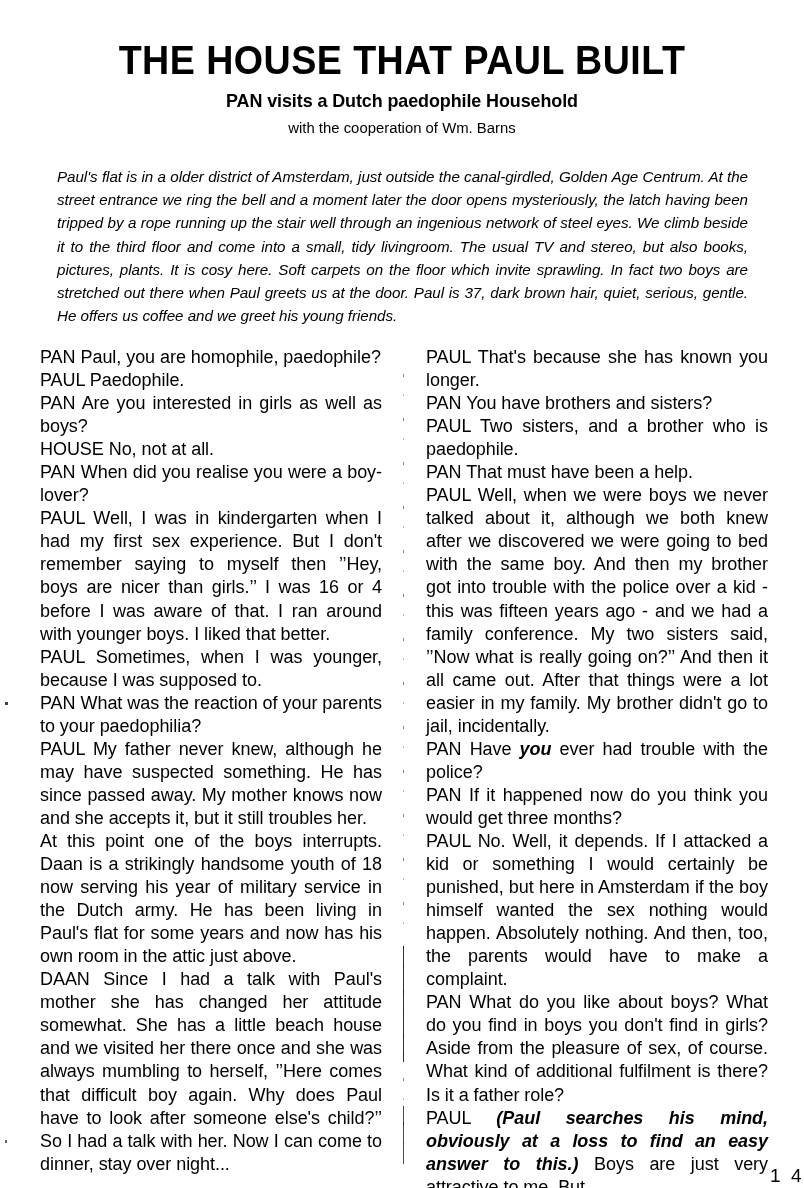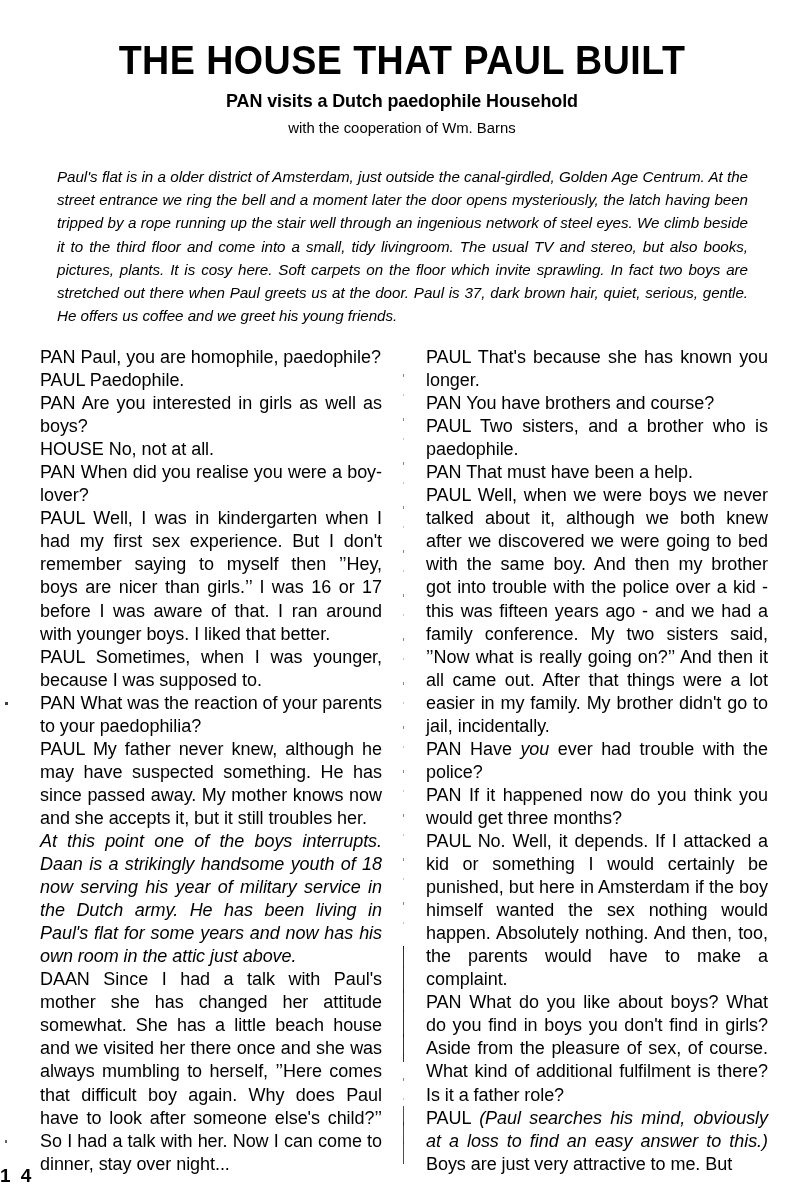--- a/index.html
+++ b/index.html
@@ -97,22 +97,22 @@
     width: 342px;
     font-size: 18px;
     line-height: 23.05px;
     text-align: justify;
     text-justify: inter-word;
     letter-spacing: -0.05px;
   }
   .col-left  { left: 0px; }
   .col-right { left: 386px; }
   .col p { margin: 0; }
-  .col p.it { font-style: italic; }
-  .col em { font-style: italic; }
+  .col p.it { }
+  .col em { font-style: italic; font-weight: bold; }
 
   
   .col p { text-align-last: left; }
 
   
   .col-rule {
     position: absolute;
     left: 403px;
     top: 352px;
     width: 1px;
@@ -167,25 +167,24 @@
     height: 3px;
     background: rgba(0,0,0,0.6);
   }
 
   
   .folio {
     position: absolute;
     left: 0;
     top: 1148px;
     width: 804px;
-    text-align: left;
+    text-align: right;
     font-size: 19px;
     line-height: 24px;
     letter-spacing: 2.5px;
-    font-weight: bold;
   }
 </style>
 </head>
 <body>
 
 <div class="page">
 
   <div class="masthead">
     <h1 class="headline">THE HOUSE THAT PAUL BUILT</h1>
     <div class="subhead">PAN visits a Dutch paedophile Household</div>
@@ -196,30 +195,30 @@
     <p>Paul's flat is in a older district of Amsterdam, just outside the canal-girdled, Golden Age Centrum. At the street entrance we ring the bell and a moment later the door opens mysteriously, the latch having been tripped by a rope running up the stair well through an ingenious network of steel eyes. We climb beside it to the third floor and come into a small, tidy livingroom. The usual TV and stereo, but also books, pictures, plants. It is cosy here. Soft carpets on the floor which invite sprawling. In fact two boys are stretched out there when Paul greets us at the door. Paul is 37, dark brown hair, quiet, serious, gentle. He offers us coffee and we greet his young friends.</p>
   </div>
 
   <div class="columns">
     <div class="col col-left" id="col-left">
         <p>PAN Paul, you are homophile, paedophile?</p>
         <p>PAUL Paedophile.</p>
         <p>PAN Are you interested in girls as well as boys?</p>
         <p>HOUSE No, not at all.</p>
         <p>PAN When did you realise you were a boy-lover?</p>
-        <p>PAUL Well, I was in kindergarten when I had my first sex experience. But I don't remember saying to myself then ’’Hey, boys are nicer than girls.’’ I was 16 or 17 before I was aware of that. I ran around with younger boys. I liked that better.</p>
+        <p>PAUL Well, I was in kindergarten when I had my first sex experience. But I don't remember saying to myself then ’’Hey, boys are nicer than girls.’’ I was 16 or 4 before I was aware of that. I ran around with younger boys. I liked that better.</p>
         <p>PAUL Sometimes, when I was younger, because I was supposed to.</p>
         <p>PAN What was the reaction of your parents to your paedophilia?</p>
         <p>PAUL My father never knew, although he may have suspected something. He has since passed away. My mother knows now and she accepts it, but it still troubles her.</p>
         <p class="it">At this point one of the boys interrupts. Daan is a strikingly handsome youth of 18 now serving his year of military service in the Dutch army. He has been living in Paul's flat for some years and now has his own room in the attic just above.</p>
         <p>DAAN Since I had a talk with Paul's mother she has changed her attitude somewhat. She has a little beach house and we visited her there once and she was always mumbling to herself, ’’Here comes that difficult boy again. Why does Paul have to look after someone else's child?’’ So I had a talk with her. Now I can come to dinner, stay over night...</p>
       </div>
     <div class="col col-right" id="col-right">
         <p>PAUL That's because she has known you longer.</p>
-        <p>PAN You have brothers and course?</p>
+        <p>PAN You have brothers and sisters?</p>
         <p>PAUL Two sisters, and a brother who is paedophile.</p>
         <p>PAN That must have been a help.</p>
         <p>PAUL Well, when we were boys we never talked about it, although we both knew after we discovered we were going to bed with the same boy. And then my brother got into trouble with the police over a kid - this was fifteen years ago - and we had a family conference. My two sisters said, ’’Now what is really going on?’’ And then it all came out. After that things were a lot easier in my family. My brother didn't go to jail, incidentally.</p>
         <p>PAN Have <em>you</em> ever had trouble with the police?</p>
         <p>PAN If it happened now do you think you would get three months?</p>
         <p>PAUL No. Well, it depends. If I attacked a kid or something I would certainly be punished, but here in Amsterdam if the boy himself wanted the sex nothing would happen. Absolutely nothing. And then, too, the parents would have to make a complaint.</p>
         <p>PAN What do you like about boys? What do you find in boys you don't find in girls? Aside from the pleasure of sex, of course. What kind of additional fulfilment is there? Is it a father role?</p>
         <p>PAUL <em>(Paul searches his mind, obviously at a loss to find an easy answer to this.)</em> Boys are just very attractive to me. But</p>
       </div>
   </div>

